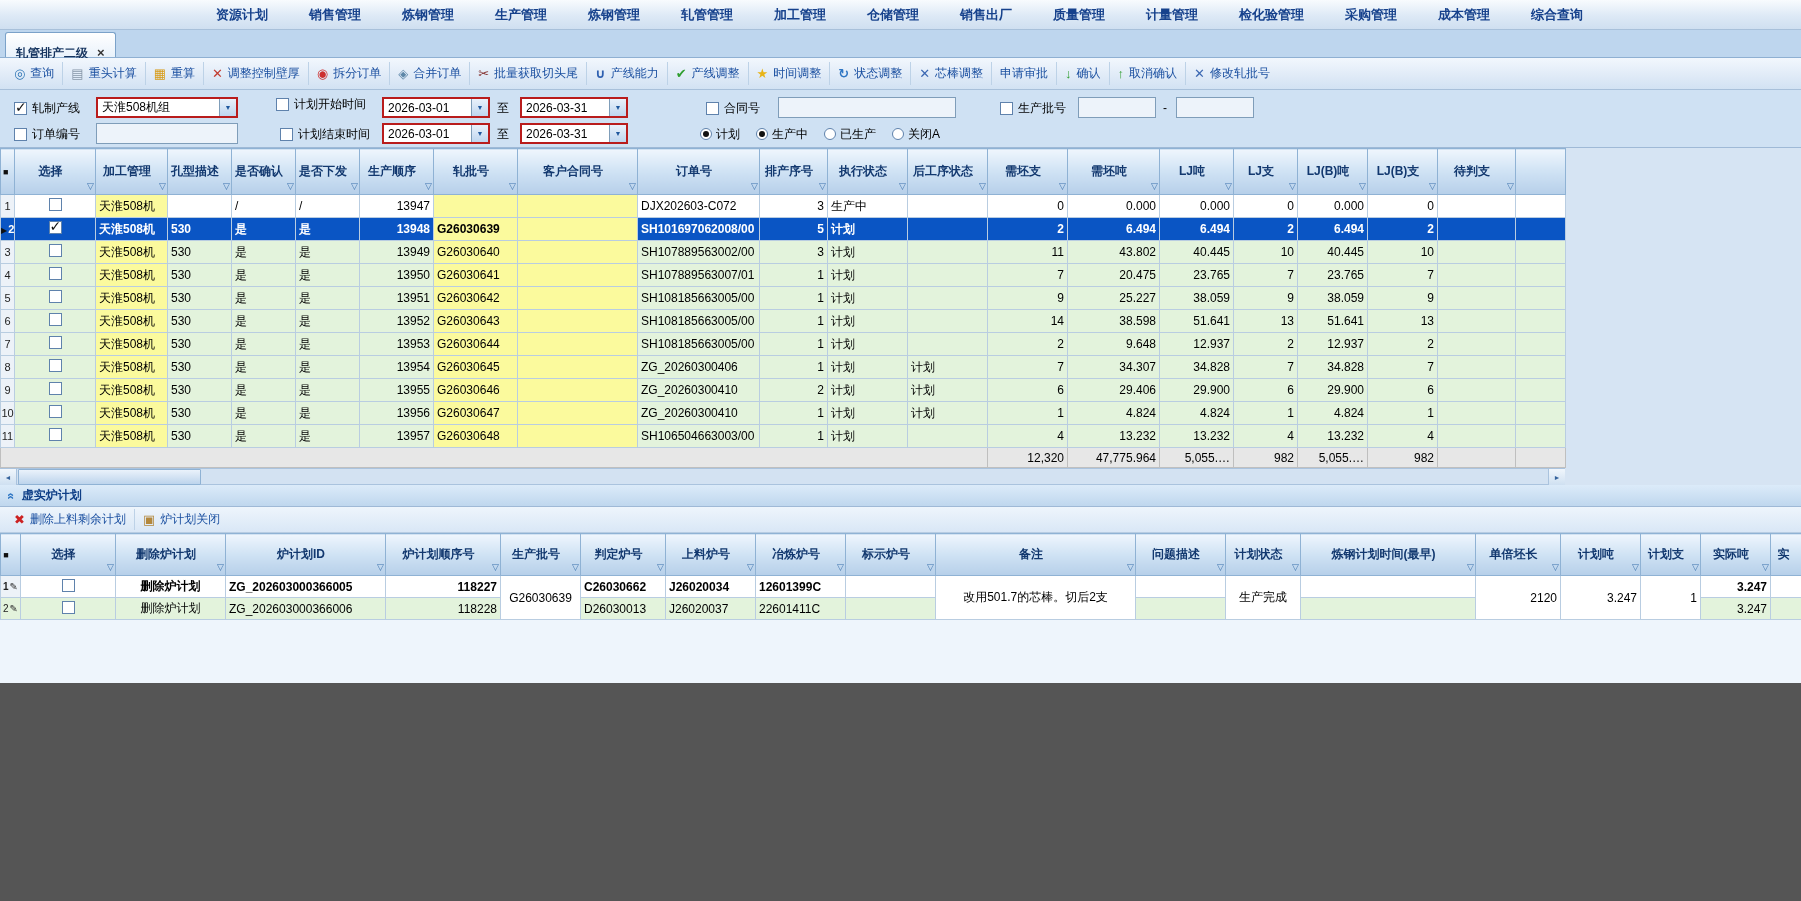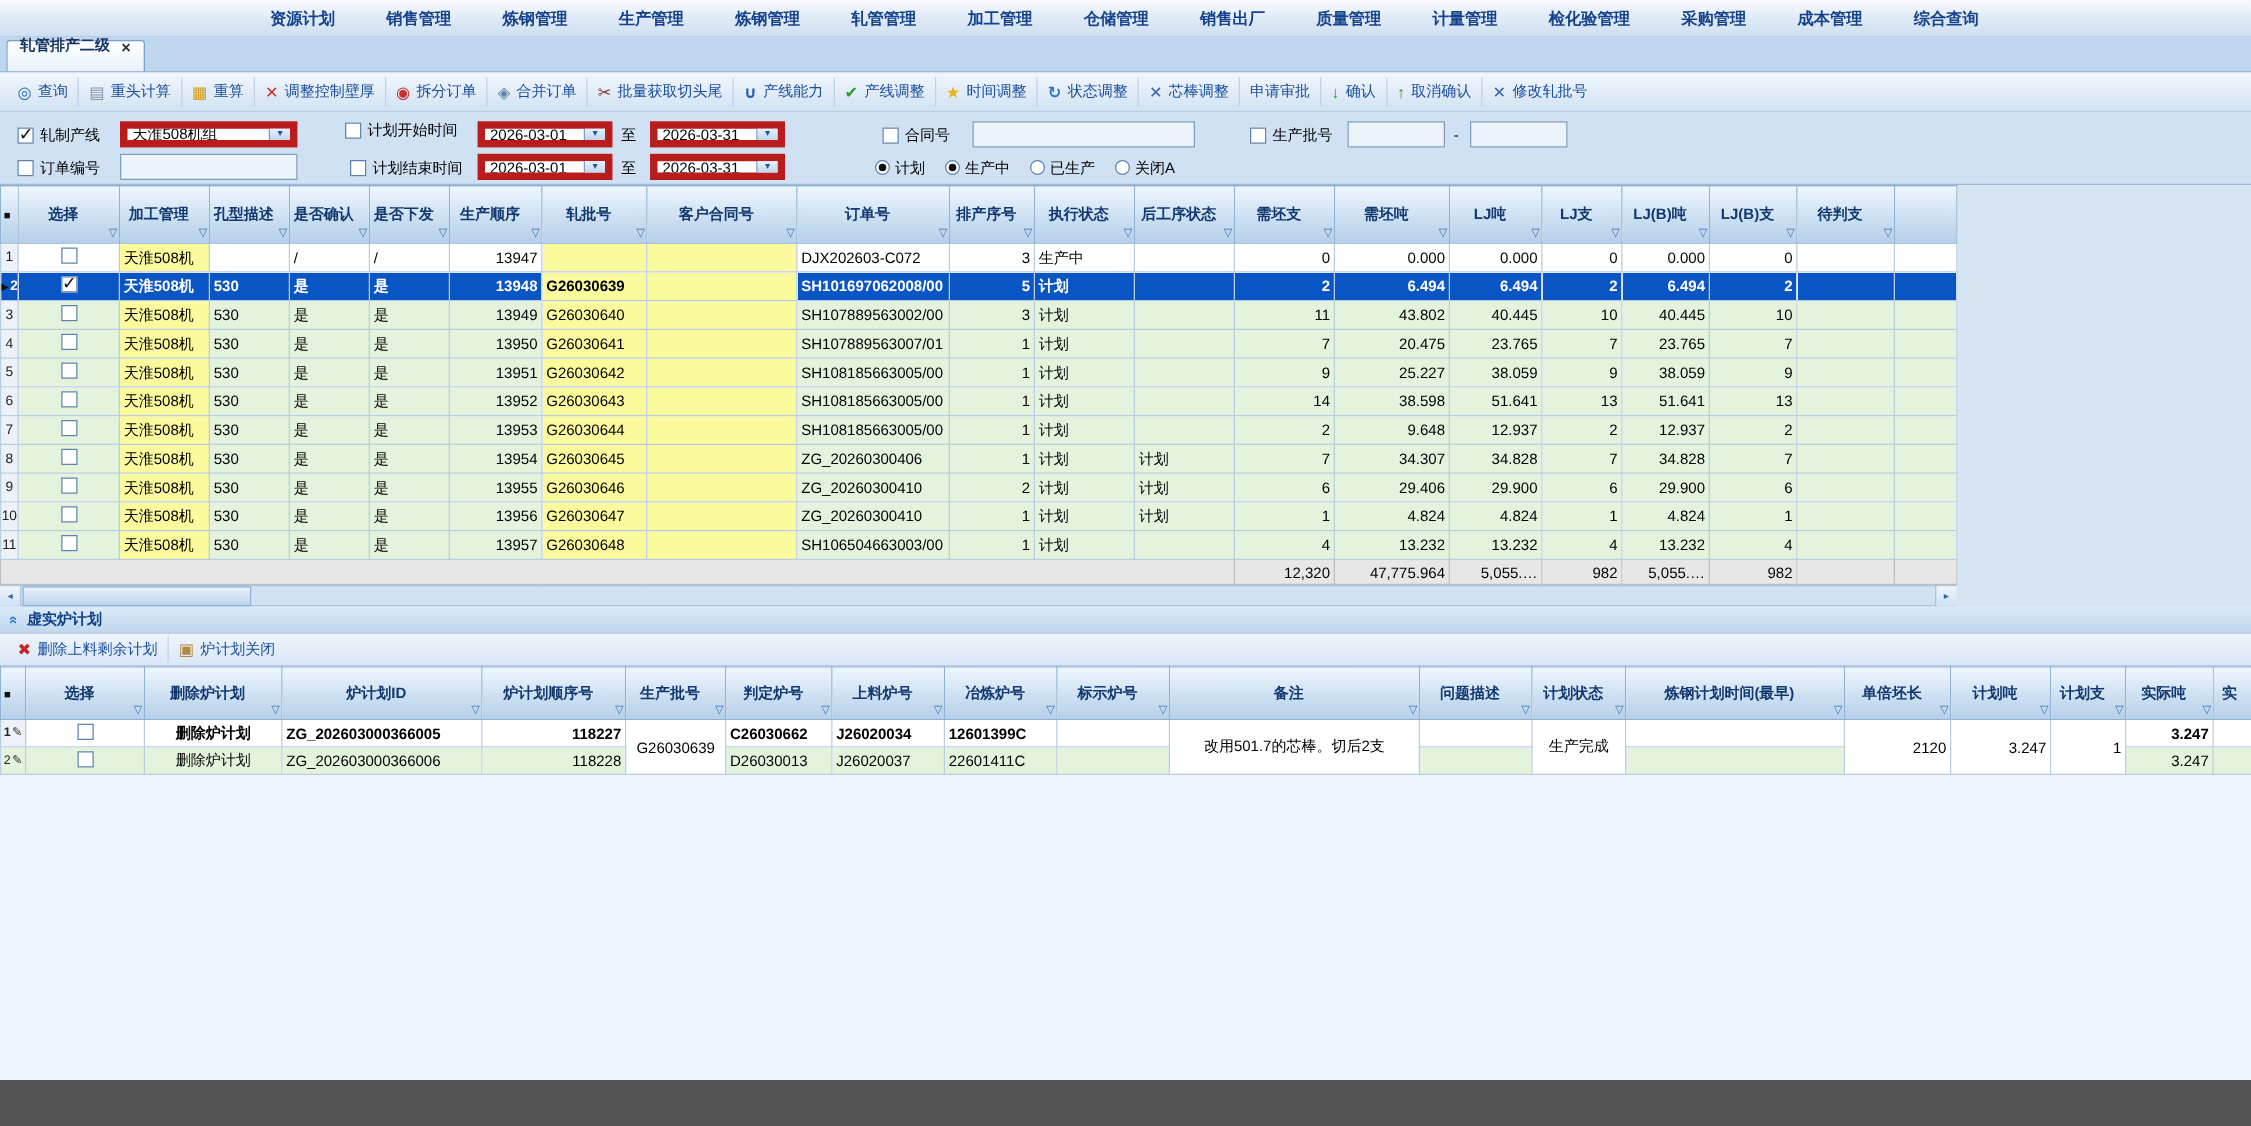--- a/index.html
+++ b/index.html
@@ -1,43 +1,43 @@
 <!DOCTYPE html>
 <html><head>
 <meta charset="utf-8">
 <style>
 *{margin:0;padding:0;box-sizing:border-box}
 body{font-family:"Liberation Sans","DejaVu Sans",sans-serif;background:#555}
-.screen{position:relative;width:1801px;height:864px;overflow:hidden;background:#eef5fc;display:flex;flex-direction:column;font-size:12px;color:#000}
+.screen{position:relative;width:1801px;height:683px;overflow:hidden;background:#eef5fc;display:flex;flex-direction:column;font-size:12px;color:#000}
 
 
 .menubar{height:30px;flex:none;display:flex;align-items:center;gap:41px;padding-left:216px;background:linear-gradient(#f8fbfe,#dde9f6 55%,#cfdff0);border-bottom:1px solid #a8c0da;color:#16418c;font-weight:700;font-size:13px}
 .menu-item{white-space:nowrap;cursor:default}
 
 
 .tabbar{height:28px;flex:none;background:#bed6ee;display:flex;align-items:flex-end;padding-left:5px;border-bottom:1px solid #8fb0d2}
-.tab{display:flex;align-items:flex-end;gap:9px;height:24px;padding:12px 10px;background:linear-gradient(#ffffff,#e9f2fb);border:1px solid #7ba2c9;border-bottom:none;border-radius:3px 3px 0 0;font-weight:700;color:#15335e}
+.tab{display:flex;align-items:flex-start;gap:9px;height:24px;padding:12px 10px;background:linear-gradient(#ffffff,#e9f2fb);border:1px solid #7ba2c9;border-bottom:none;border-radius:3px 3px 0 0;font-weight:700;color:#15335e}
 .tab .close{font-weight:700;color:#333;font-size:13px}
 
 
 .toolbar{height:32px;flex:none;display:flex;align-items:center;padding-left:6px;background:linear-gradient(#f2f7fd,#dfeaf7 60%,#d2e2f3);border-bottom:1px solid #a8c0da;color:#1a4fa0}
 .tbtn{display:flex;align-items:center;gap:5px;padding:3px 8px;white-space:nowrap;cursor:default}
 .tbtn+.tbtn{border-left:1px solid #bdd2e7}
 .ticon{font-size:13px;line-height:1;font-weight:700}
 .ticon:empty{display:none}
 
 
 .fpanel{height:58px;flex:none;position:relative;background:#cfe1f3;border-bottom:1px solid #9fb9d6}
 .fitem{position:absolute;height:22px;display:flex;align-items:center;gap:5px;white-space:nowrap}
 .cb{width:13px;height:13px;border:1px solid #5f82ac;background:#fff;display:inline-block;position:relative;flex:none}
 .cb.checked::after{content:"✓";position:absolute;left:0;top:-4px;font-size:14px;font-weight:700;color:#111}
 .radio{width:12px;height:12px;border:1px solid #5f82ac;border-radius:50%;background:#fff;display:inline-block;position:relative;flex:none}
 .radio.on::after{content:"";position:absolute;left:2px;top:2px;width:6px;height:6px;border-radius:50%;background:#111}
 .rgroup{display:flex;align-items:center;gap:4px;margin-right:11px}
-.combo{display:flex;gap:0;align-items:stretch;border:6px solid #b91c1c;background:#fff;height:21px}
+.combo{display:flex;gap:0;align-items:stretch;border:2px solid #b91c1c;background:#fff;height:21px}
 .combo-val{flex:1;display:flex;align-items:center;padding:0 4px;overflow:hidden}
 .dd{width:17px;flex:none;border-left:1px solid #7f9db9;background:linear-gradient(#e9f1fb,#bfd6ef);display:flex;align-items:center;justify-content:center}
 .dd::after{content:"▼";font-size:7px;color:#1f579d}
 .tin{position:absolute;height:21px;border:1px solid #7f9db9;background:#edf3fa;font-size:12px;padding:0 3px;font-family:inherit}
 
 
 .tablezone{flex:none;display:flex;align-items:flex-start;background:#d6e4f3}
 .mtable{border-collapse:collapse;table-layout:fixed;width:1565px;background:#fff;flex:none}
 .mtable th{border:1px solid #8fb2d4;background:linear-gradient(#eff6fd,#cfe2f4 50%,#b6cfe9);color:#12386f;font-weight:700;height:46px;padding:1px 11px 1px 2px;position:relative;text-align:center;line-height:1.15;overflow:hidden;font-size:12px}
 .funnel{position:absolute;right:1px;bottom:3px;font-size:9px;color:#3f74ae}

